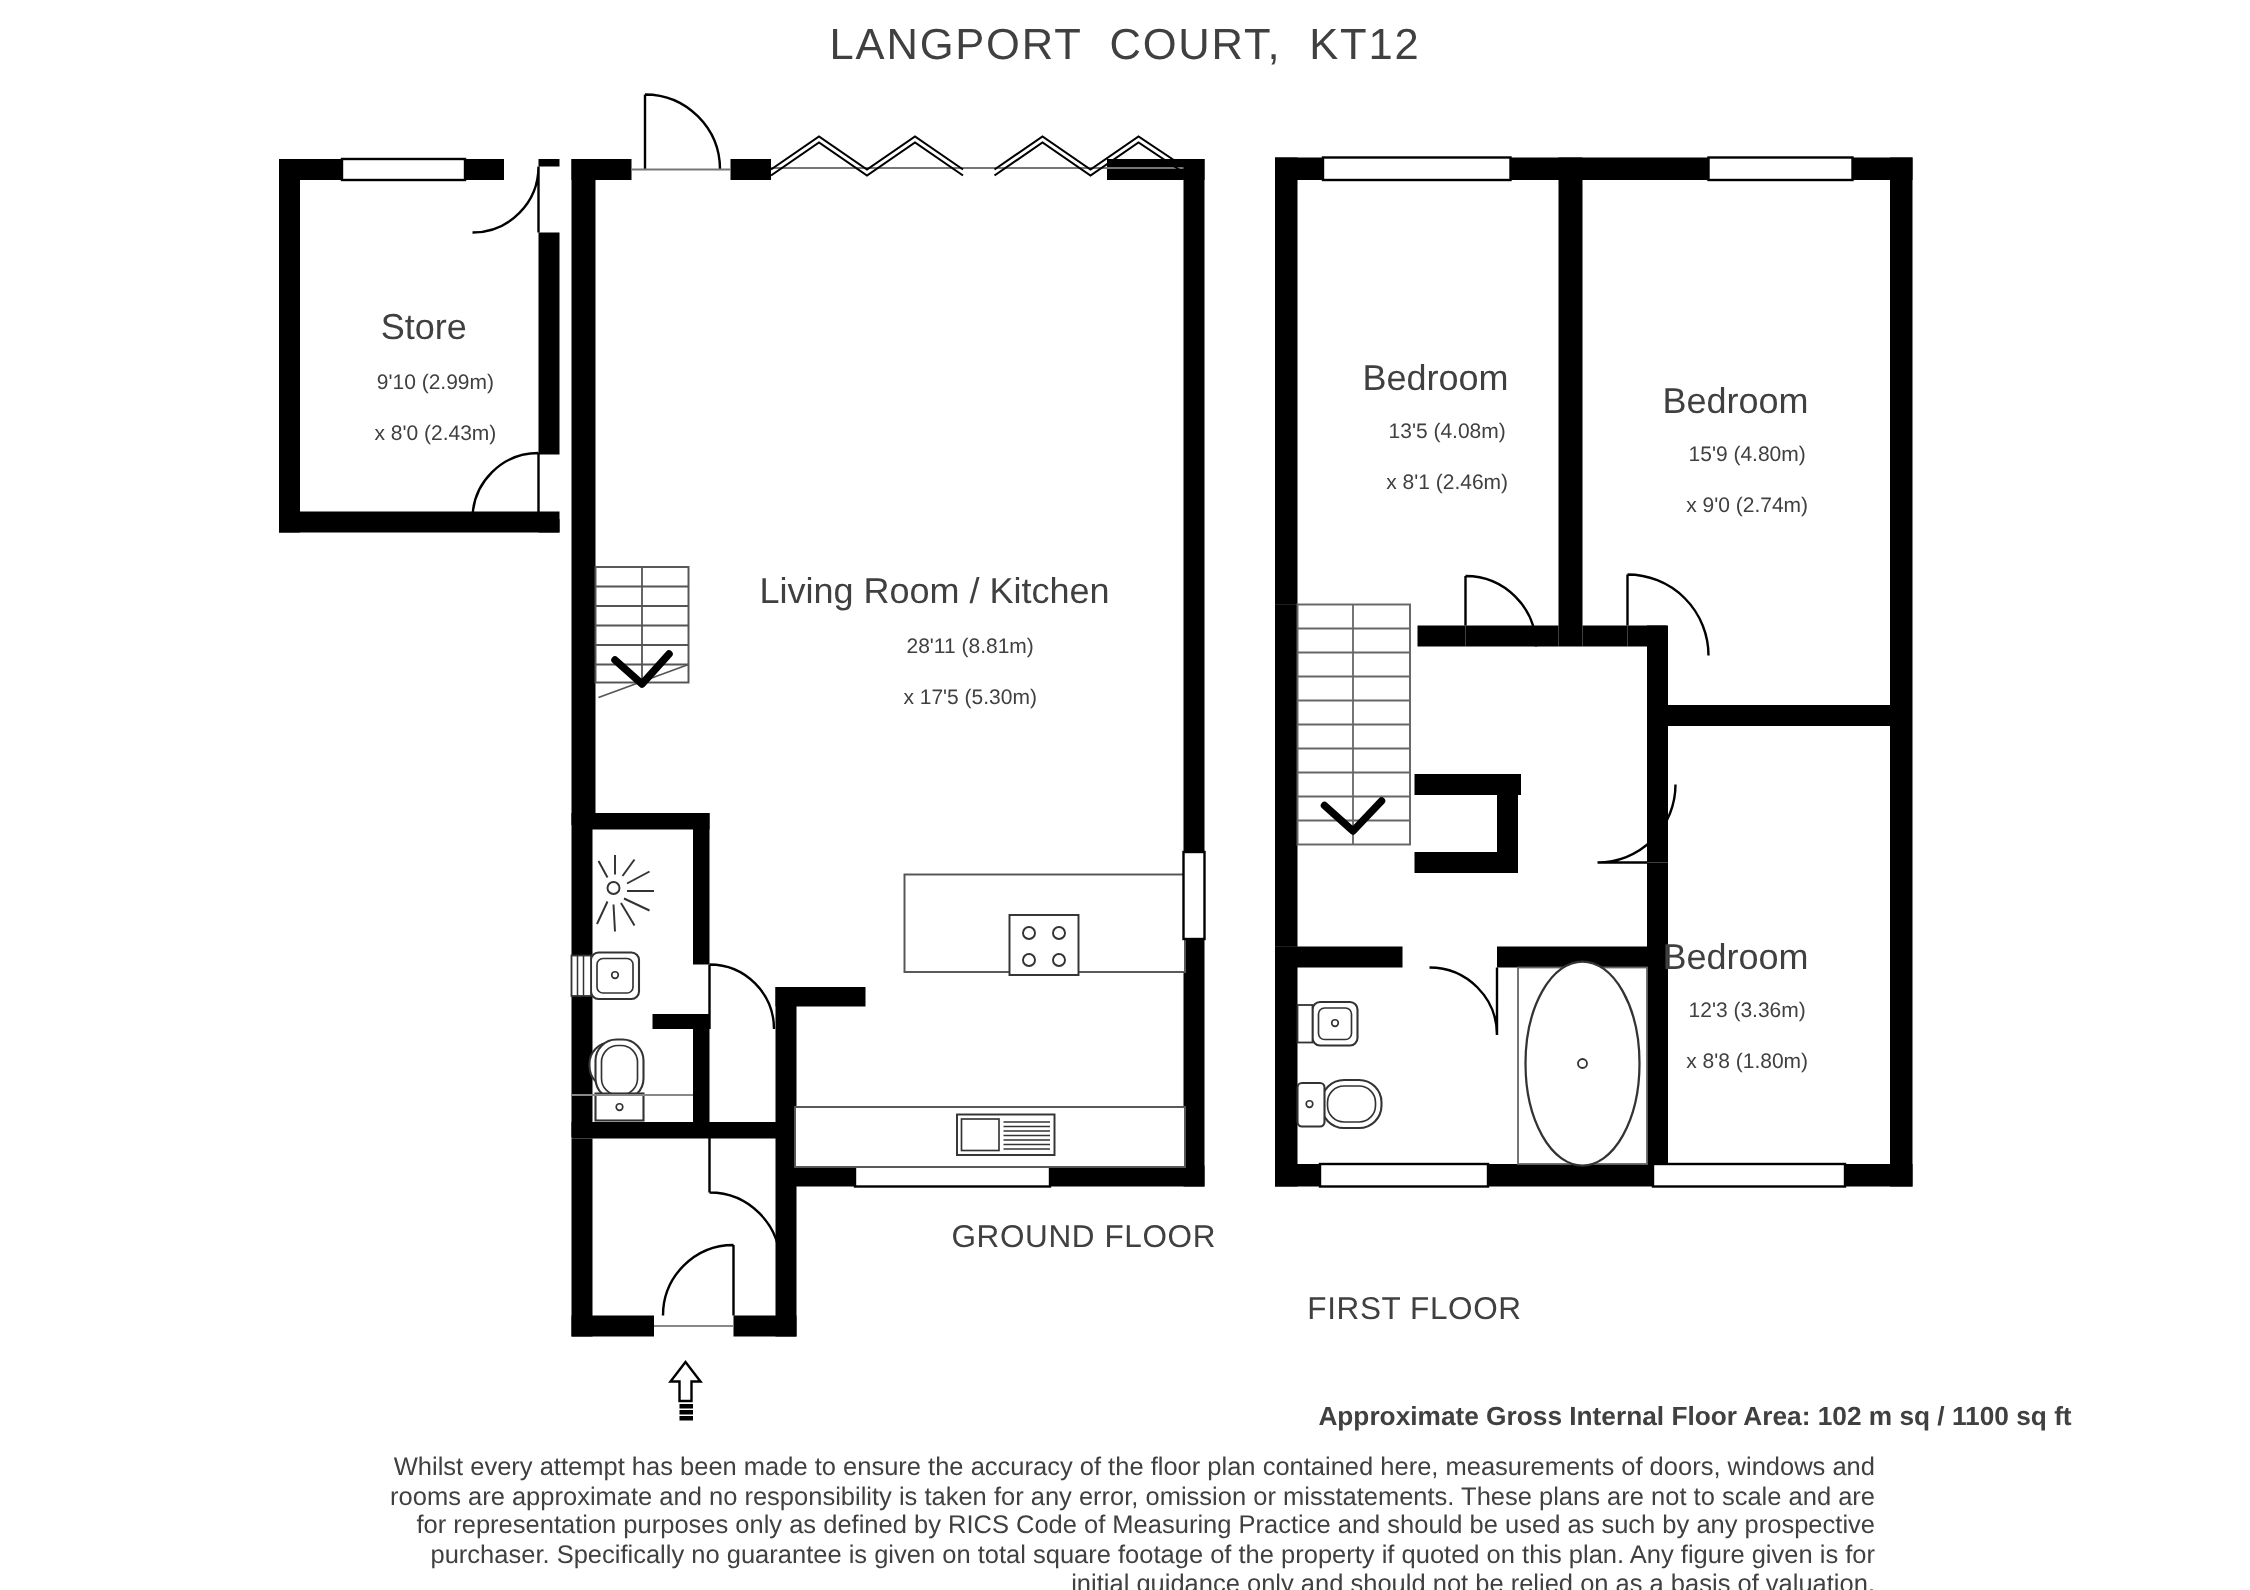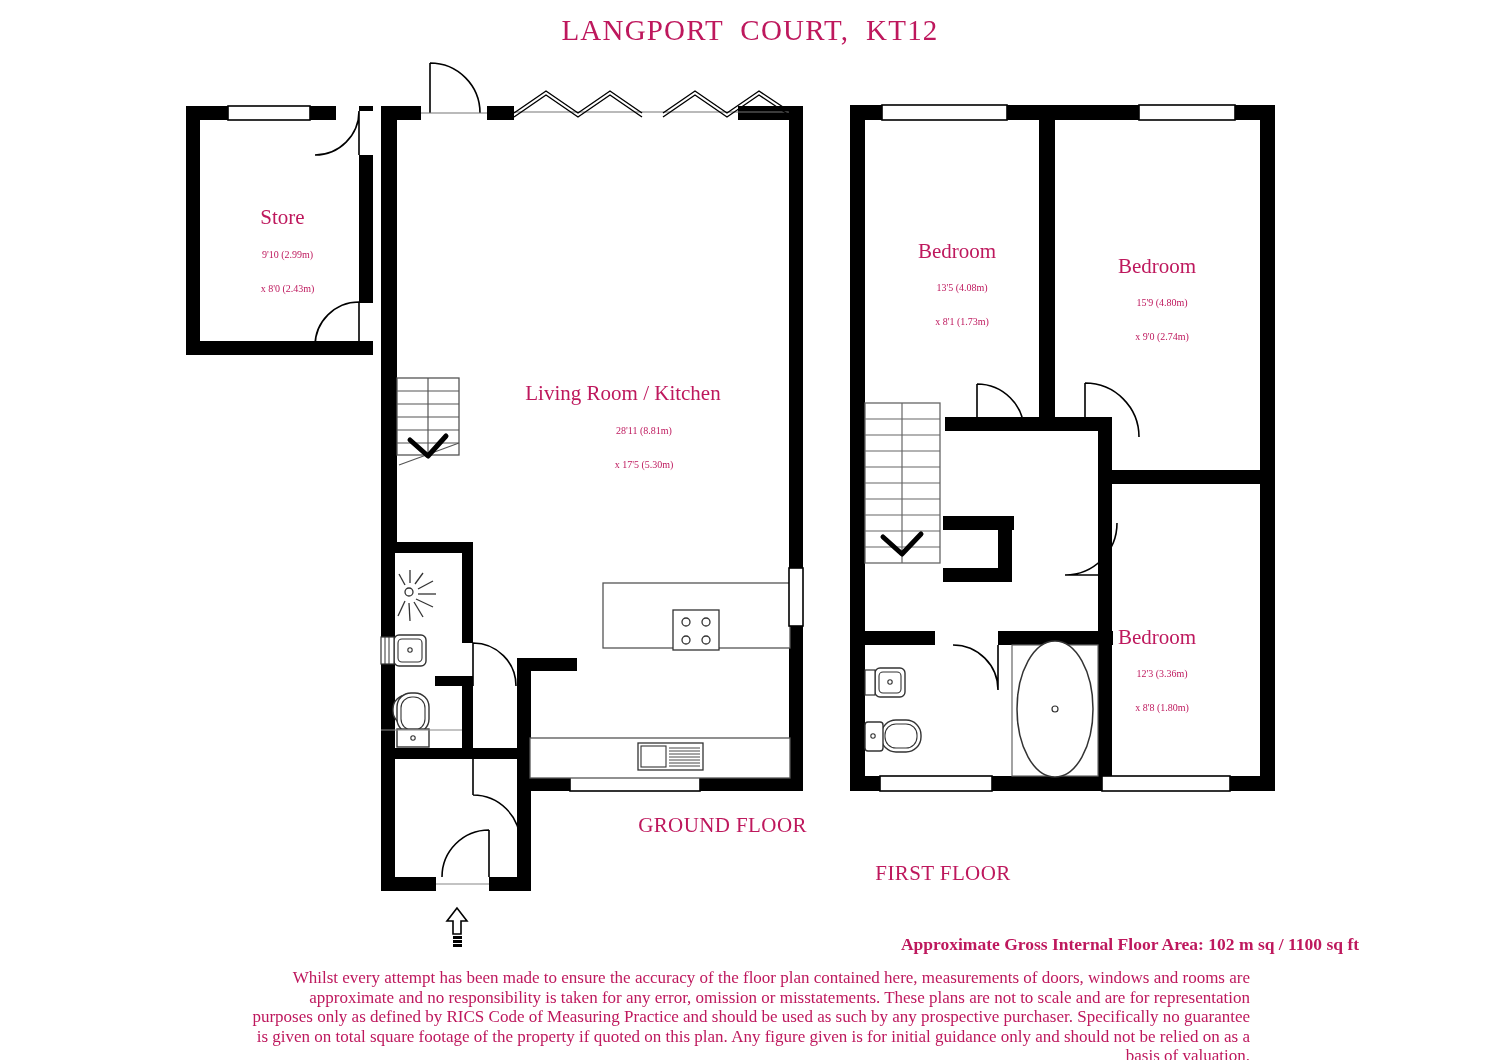--- a/index.html
+++ b/index.html
@@ -19,36 +19,35 @@
     position: absolute;
     left: 0;
     top: 0;
     width: 1500px;
     height: 1060px;
   }
   .txt {
     position: absolute;
     white-space: pre;
     text-align: center;
-    color: #be185d;
-    font-family: Liberation Serif, serif;
+    color: #404040;
   }
   #title {
     left: 0;
     top: 14px;
     width: 1500px;
     font-size: 29px;
     letter-spacing: 1.2px;
     font-weight: 400;
   }
   .room-name {
-    font-size: 21px;
+    font-size: 24px;
   }
   .room-dim {
-    font-size: 10px;
+    font-size: 14px;
     line-height: 17px;
   }
   .floor-label {
     font-size: 21px;
     letter-spacing: 0.4px;
   }
   #area-label {
     font-size: 17.5px;
     font-weight: bold;
     text-align: center;
@@ -326,21 +325,21 @@
 
   <div class="txt room-name" style="left:473px; top:381px; width:300px;">Living Room / Kitchen</div>
   <div class="txt room-dim" style="left:489px; top:405px; width:300px;">
     <span>28'11 (8.81m)</span><br>
     <span>x 17'5 (5.30m)</span>
   </div>
 
   <div class="txt room-name" style="left:868px; top:239px; width:178px;">Bedroom</div>
   <div class="txt room-dim" style="left:868px; top:262px; width:178px;">
     <span>13'5 (4.08m)</span><br>
-    <span>x 8'1 (1.73m)</span>
+    <span>x 8'1 (2.46m)</span>
   </div>
 
   <div class="txt room-name" style="left:1068px; top:254px; width:178px;">Bedroom</div>
   <div class="txt room-dim" style="left:1068px; top:277px; width:178px;">
     <span>15'9 (4.80m)</span><br>
     <span>x 9'0 (2.74m)</span>
   </div>
 
   <div class="txt room-name" style="left:1068px; top:625px; width:178px;">Bedroom</div>
   <div class="txt room-dim" style="left:1068px; top:648px; width:178px;">

